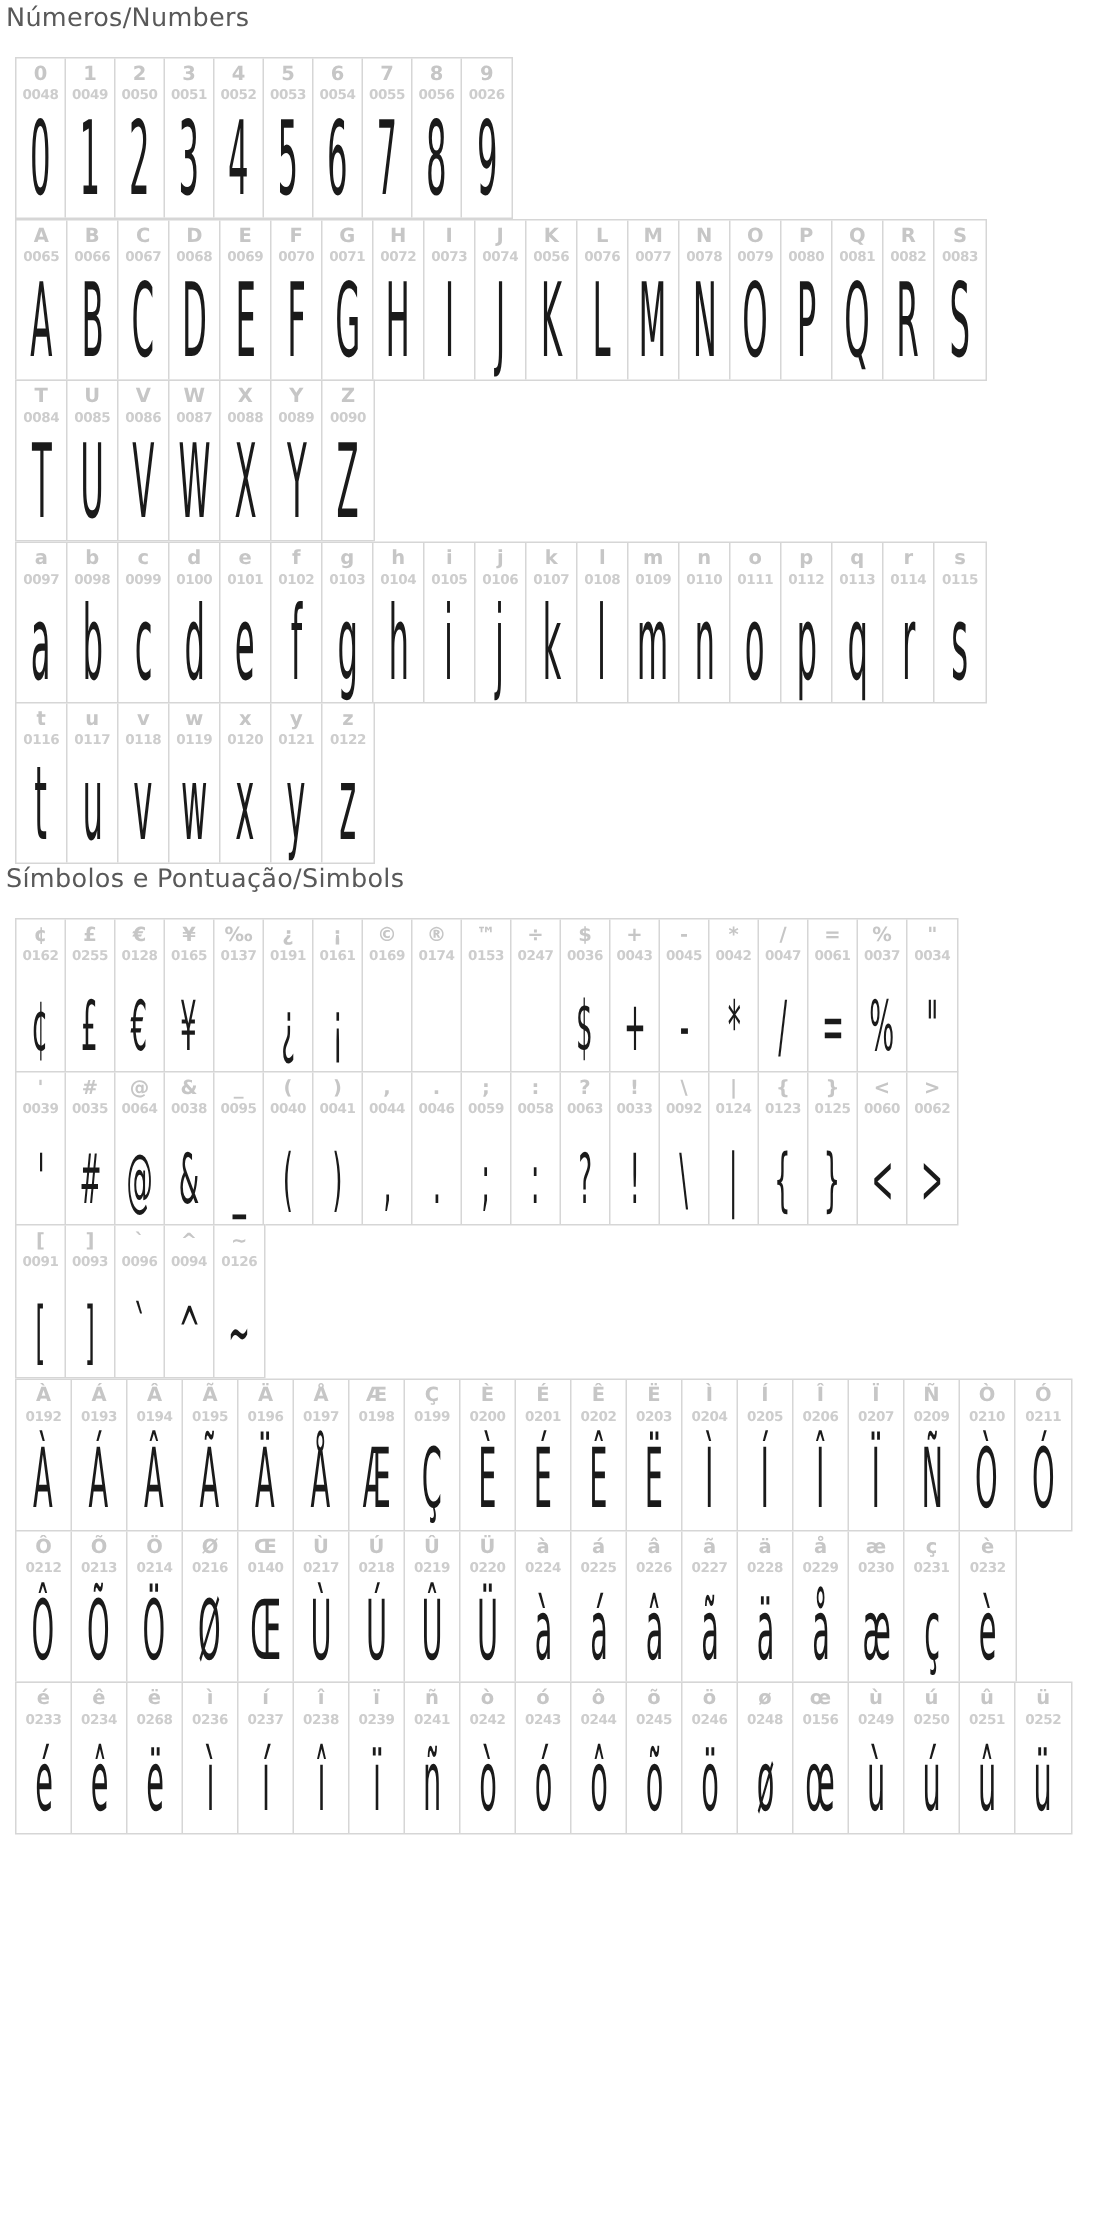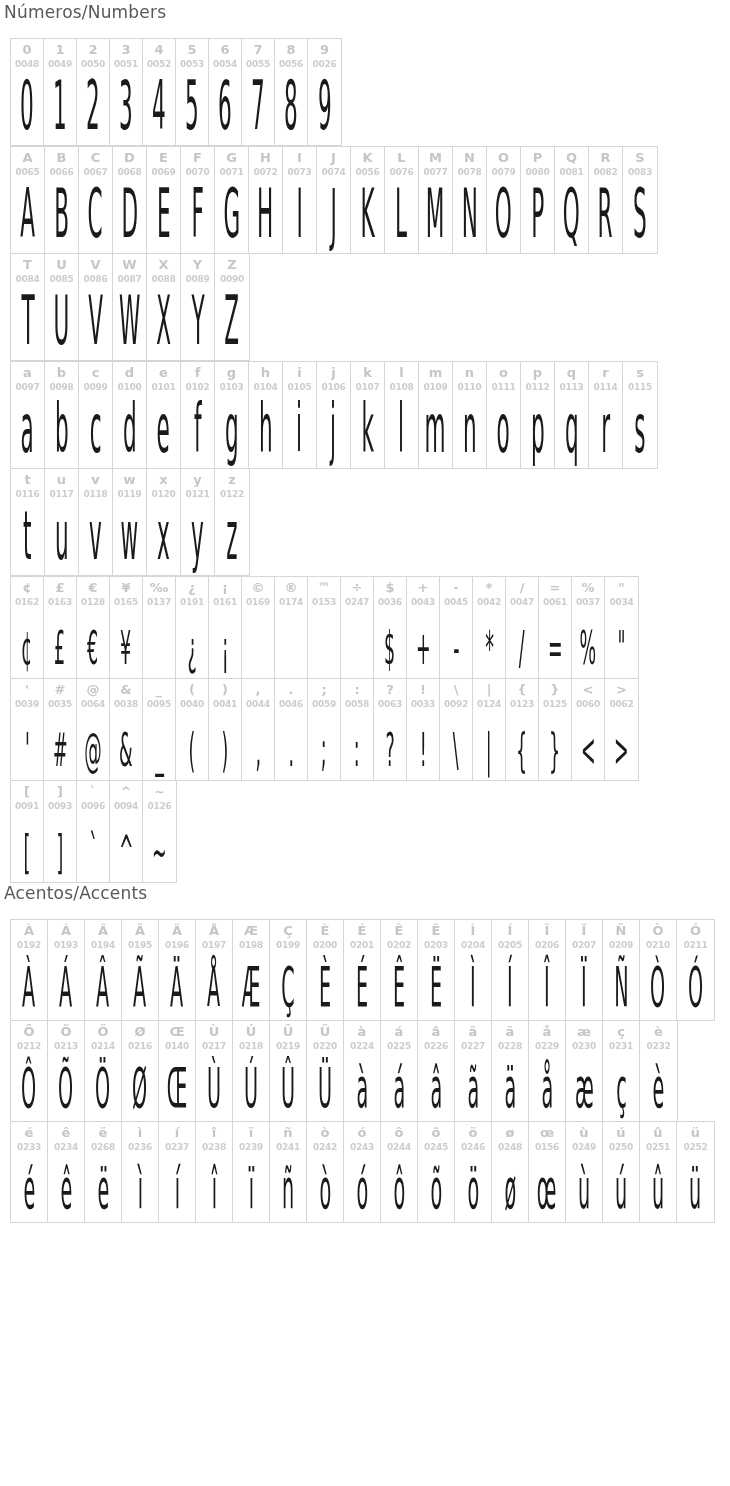--- a/index.html
+++ b/index.html
@@ -616,35 +616,36 @@
             </div>
             <div class="cell-glyph">
               <span class="glyph">z</span>
             </div>
           </div>
         </div>
       </div>
   </section>
 
   <section class="section sec-symbols">
+    <h2 class="section-title">Símbolos e Pontuação/Simbols</h2>
     <div class="tables">
         <div class="char-row">
           <div class="cell">
             <div class="cell-head">
               <div class="cell-label">¢</div>
               <div class="cell-code">0162</div>
             </div>
             <div class="cell-glyph">
               <span class="glyph">¢</span>
             </div>
           </div>
           <div class="cell">
             <div class="cell-head">
               <div class="cell-label">£</div>
-              <div class="cell-code">0163</div>
+              <div class="cell-code">0255</div>
             </div>
             <div class="cell-glyph">
               <span class="glyph">£</span>
             </div>
           </div>
           <div class="cell">
             <div class="cell-head">
               <div class="cell-label">€</div>
               <div class="cell-code">0128</div>
             </div>
@@ -1014,21 +1015,20 @@
             </div>
             <div class="cell-glyph">
               <span class="glyph">~</span>
             </div>
           </div>
         </div>
       </div>
   </section>
 
   <section class="section sec-accents">
-    <h2 class="section-title">Acentos/Accents</h2>
     <div class="tables">
         <div class="char-row">
           <div class="cell">
             <div class="cell-head">
               <div class="cell-label">À</div>
               <div class="cell-code">0192</div>
             </div>
             <div class="cell-glyph">
               <span class="glyph">À</span>
             </div>

